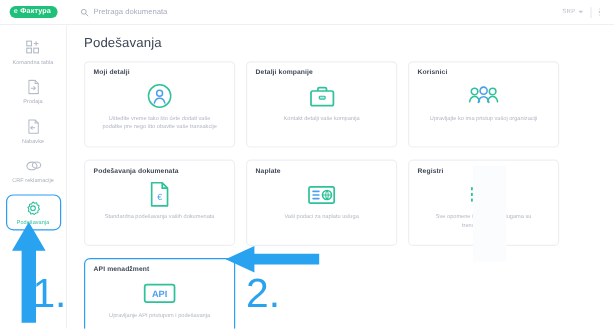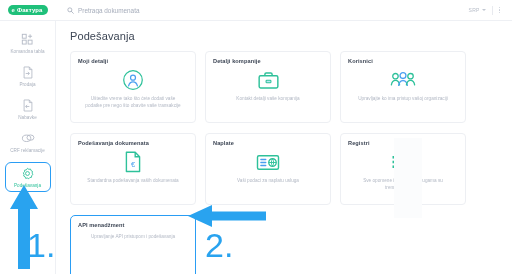--- a/index.html
+++ b/index.html
@@ -303,20 +303,26 @@
             <line x1="9.5" y1="17.3" x2="29" y2="17.3" stroke="#4a9ff0" stroke-width="2.6" stroke-linecap="round"></line>
           </svg>
         </div>
         <div class="card-desc">Sve opomene i ugovori o uslugama su trenutno na snazi</div>
       </div>
     </div>
 
     <div class="api-row">
       <div class="card highlight">
         <div class="card-title">API menadžment</div>
+        <div class="card-ico">
+          <svg width="28" height="19" viewBox="0 0 38 26">
+            <rect x="2" y="3" width="34" height="20" rx="2.5" fill="none" stroke="#2ec19a" stroke-width="2"></rect>
+            <text x="19" y="17" font-family="Liberation Sans, sans-serif" font-size="10.5" font-weight="bold" fill="#4a9ff0" text-anchor="middle">API</text>
+          </svg>
+        </div>
         <div class="card-desc">Upravljanje API pristupom i podešavanja</div>
       </div>
     </div>
   </div>
 
   <div class="occluder"></div>
 
   <svg class="annot" style="left:4px; top:183px;" width="40" height="88" viewBox="0 0 40 88">
     <path d="M20 2 L34 26 L26 26 L26 86 L14 86 L14 26 L6 26 Z" fill="#29a3ef"></path>
   </svg>

